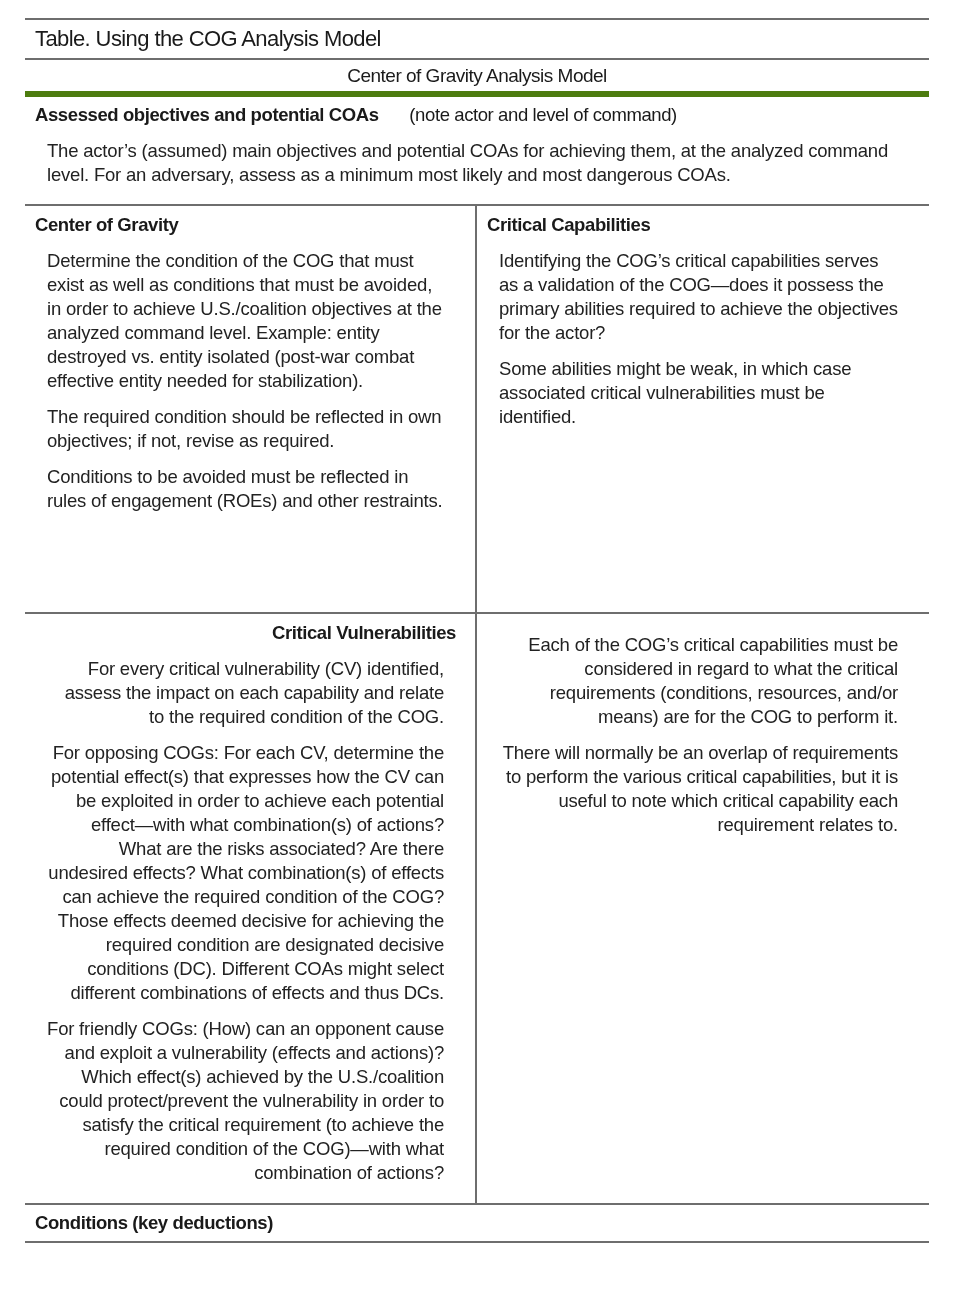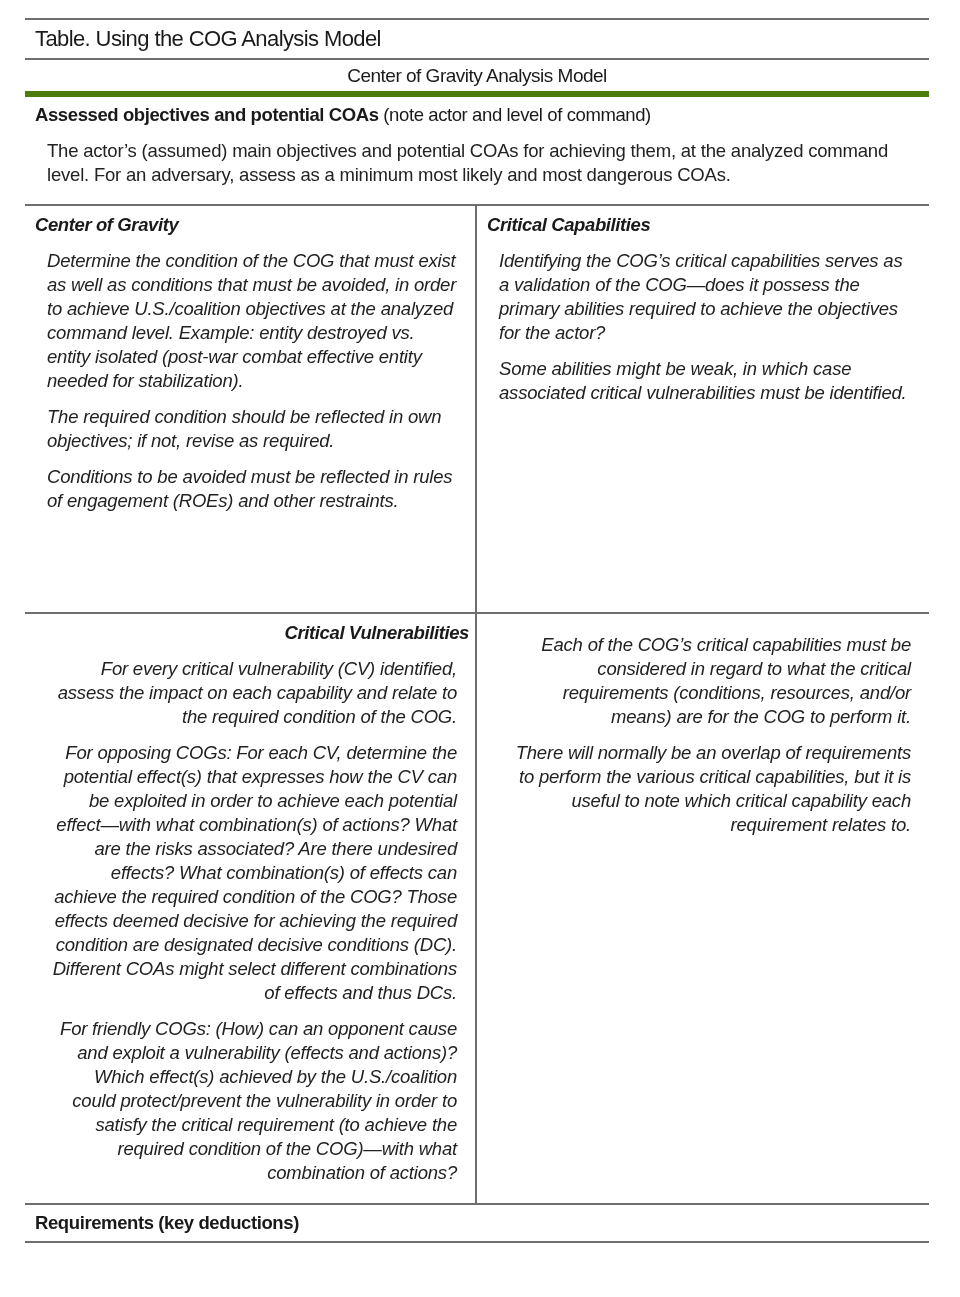--- a/index.html
+++ b/index.html
@@ -55,38 +55,38 @@
     }
     .head {
       font-size: 18.5px;
       font-weight: bold;
       line-height: 24px;
       letter-spacing: -0.4px;
       color: #1a1a1a;
     }
     .head .note {
       font-weight: normal;
+      margin-left: 26px;
     }
     .text {
       font-size: 18.5px;
       line-height: 24px;
       letter-spacing: -0.2px;
       margin: 12px;
     }
     .text + .text {
       margin-top: 11px;
     }
     .grid-row {
       display: flex;
       border-bottom: 2px solid #6e6e6e;
     }
     .cell {
       box-sizing: border-box;
-      padding: 7px 6px 7px 10px;
-      font-style: italic;
+      padding: 7px 19px 7px 10px;
     }
     .cell.left {
       width: 452px;
       border-right: 2px solid #6e6e6e;
     }
     .cell.right {
       width: 452px;
       padding-left: 10px;
     }
     .row-cog .cell { height: 406px; }
@@ -137,16 +137,16 @@
       <p class="text">For opposing COGs: For each CV, determine the potential effect(s) that expresses how the CV can be exploited in order to achieve each potential effect—with what combination(s) of actions? What are the risks associated? Are there undesired effects? What combination(s) of effects can achieve the required condition of the COG? Those effects deemed decisive for achieving the required condition are designated decisive conditions (DC). Different COAs might select different combinations of effects and thus DCs.</p>
       <p class="text">For friendly COGs: (How) can an opponent cause and exploit a vulnerability (effects and actions)? Which effect(s) achieved by the U.S./coalition could protect/prevent the vulnerability in order to satisfy the critical requirement (to achieve the required condition of the COG)—with what combination of actions?</p>
     </div>
     <div class="cell right">
       <p class="text">Each of the COG’s critical capabilities must be considered in regard to what the critical requirements (conditions, resources, and/or means) are for the COG to perform it.</p>
       <p class="text">There will normally be an overlap of requirements to perform the various critical capabilities, but it is useful to note which critical capability each requirement relates to.</p>
     </div>
   </div>
 
   <div class="full-row conclusions">
-    <div class="head">Requirements (key deductions)</div>
+    <div class="head">Conditions (key deductions)</div>
   </div>
 
 </div>
 
 </body></html>

